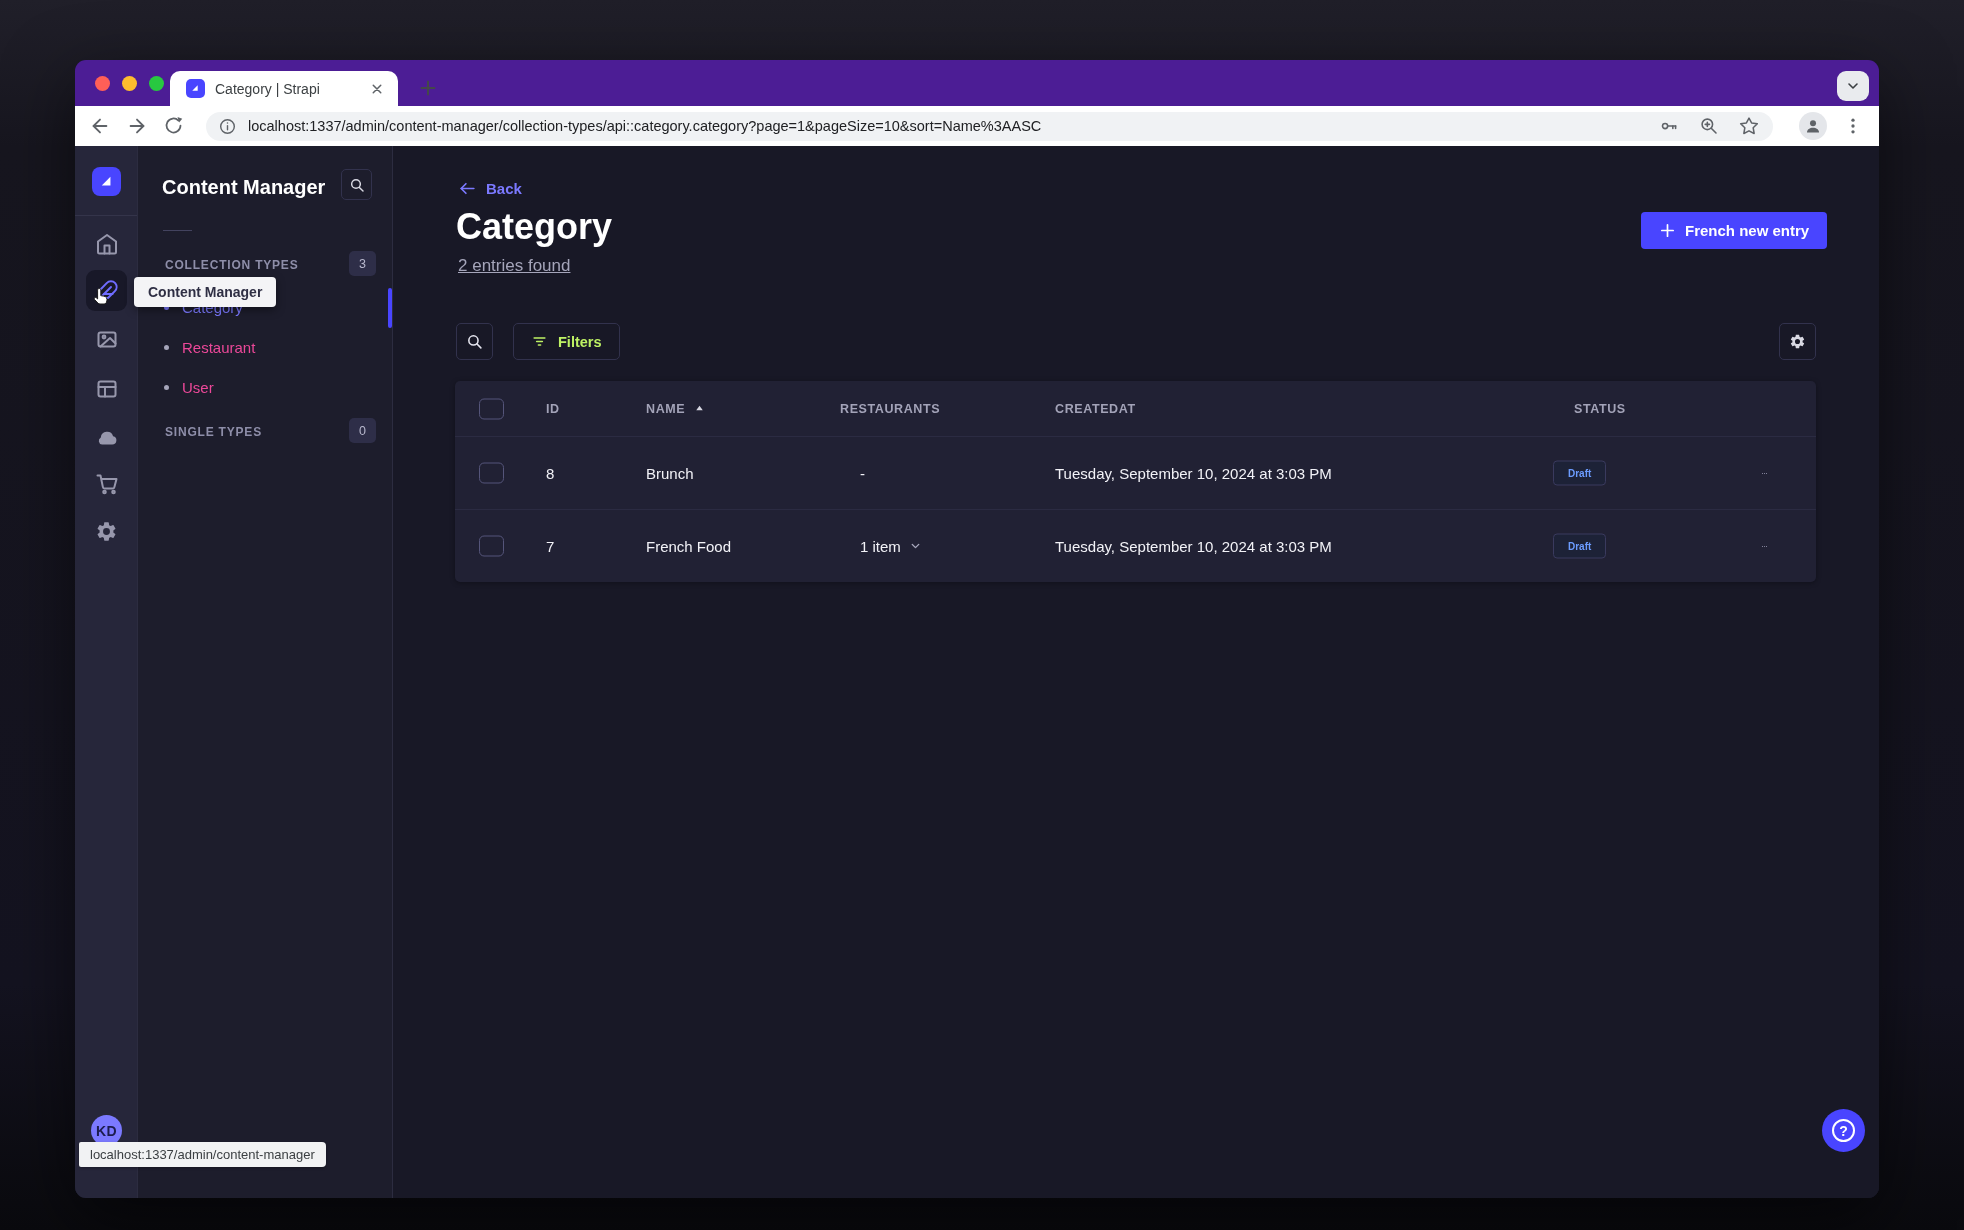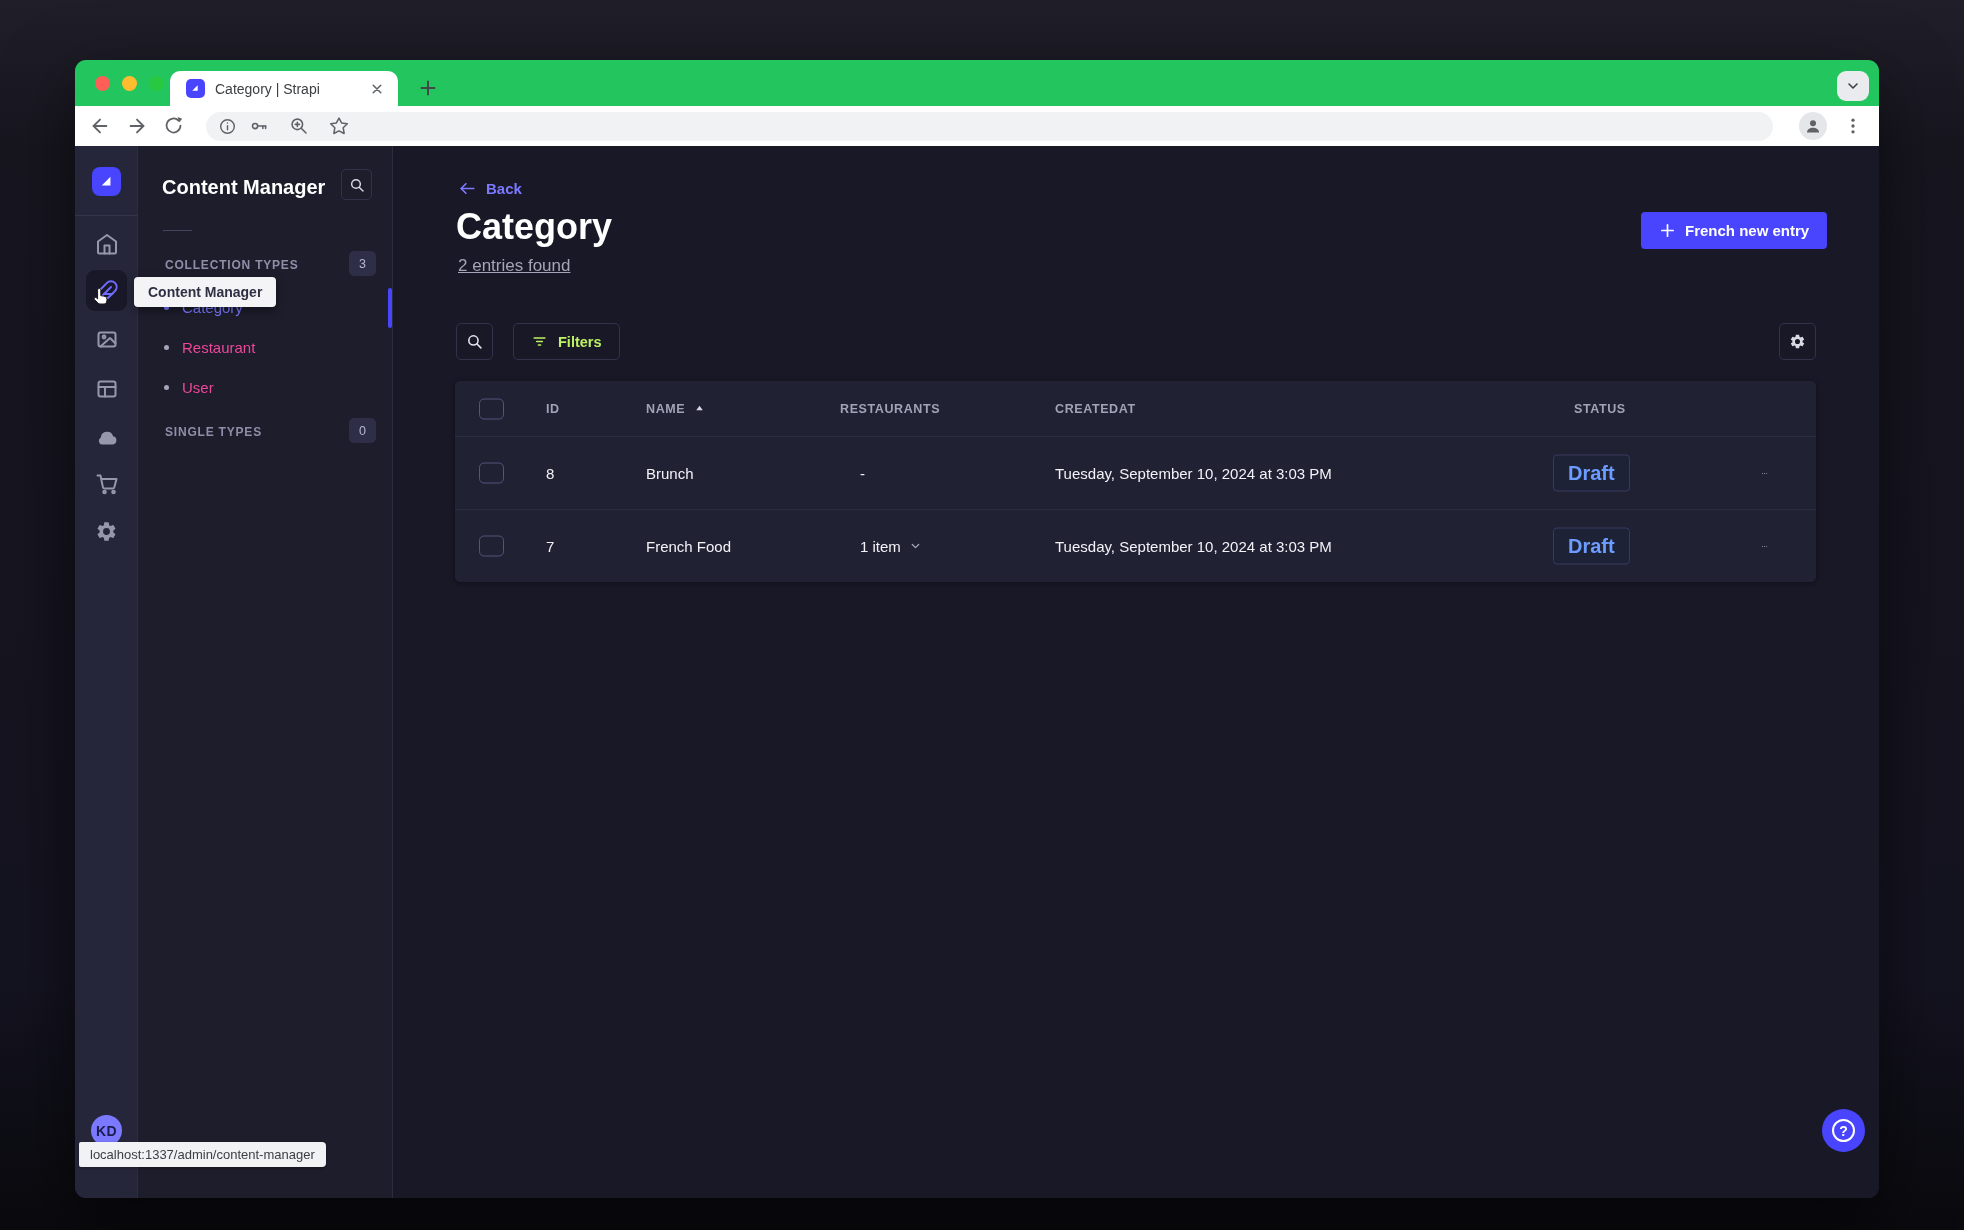--- a/index.html
+++ b/index.html
@@ -13,21 +13,21 @@
 
   
   .win {
     position:absolute; left:75px; top:60px; width:1804px; height:1138px;
     border-radius:11px; overflow:hidden;
     box-shadow:0 24px 70px rgba(0,0,0,.55);
     background:#181826;
   }
 
   
-  .tabstrip { position:relative; height:46px; background:#22c55e; }
+  .tabstrip { position:relative; height:46px; background:#4c1d95; }
   .traffic { position:absolute; left:20px; top:16px; display:flex; gap:12px; }
   .traffic i { width:15px; height:15px; border-radius:50%; display:block; }
   .t-red{background:#ff5f57}.t-yellow{background:#febc2e}.t-green{background:#28c840}
   .tab {
     position:absolute; left:95px; top:11px; width:228px; height:35px;
     background:#fff; border-radius:10px 10px 0 0;
     display:flex; align-items:center; padding:0 12px 0 16px;
   }
   .tab .favicon { width:19px; height:19px; border-radius:5px; background:#4945ff; position:relative; flex:none; }
   .tab .favicon svg { position:absolute; left:3px; top:3px; }
@@ -149,21 +149,21 @@
     left:24px; width:21px; height:21px; border:1px solid #55557a; border-radius:5px; background:transparent;
   }
   .hdr { font-size:12.5px; font-weight:600; letter-spacing:.6px; color:#a3a3b8; display:flex; align-items:center; gap:8px; }
   .c-id{left:68px}.c-name{left:168px}.c-rest{left:362px}.c-created{left:577px}.c-status{left:1096px}
   .v-id{left:68px}.v-name{left:168px}.v-rest{left:382px}.v-created{left:577px}
   .val { font-size:15px; color:#f2f2f7; }
   .rest-val { display:flex; align-items:center; gap:8px; }
   .rest-val .chev { color:#a5a5ba; }
   .badge-draft {
     left:1098px; padding:6px 14px; border:1px solid #3a3a5e; border-radius:4px;
-    background:#1d2237; color:#6c9cff; font-size:20px; font-weight:700;
+    background:#1d2237; color:#6c9cff; font-size:10px; font-weight:700;
   }
   .row-actions { left:1283px; width:30px; height:30px; color:#9c9cb5; display:flex; align-items:center; justify-content:center; background:transparent; border:none; }
   .sort-ic { color:#d9d9e3; }
 
   .help-fab {
     position:absolute; right:14px; bottom:46px; width:43px; height:43px; border-radius:50%;
     background:#4945ff; display:flex; align-items:center; justify-content:center; border:none;
   }
   .help-fab .qring {
     width:23px; height:23px; border:2px solid #fff; border-radius:50%;
@@ -227,20 +227,21 @@
         </svg>
     </span>
     <div class="urlbar">
       <span class="info-ic">
         <svg width="19" height="19" viewBox="0 0 24 24" stroke="currentColor" stroke-width="1.8" fill="none">
             <circle cx="12" cy="12" r="8.6"></circle>
             <path d="M12 11v5" stroke-linecap="round"></path>
             <circle cx="12" cy="7.6" r="1" fill="currentColor" stroke="none"></circle>
           </svg>
       </span>
+      <span class="url-text">localhost:1337/admin/content-manager/collection-types/api::category.category?page=1&amp;pageSize=10&amp;sort=Name%3AASC</span>
       <span class="pill-right">
         <span class="ic">
           <svg width="20" height="20" viewBox="0 0 24 24" stroke="currentColor" stroke-width="1.9" stroke-linecap="round" fill="none">
               <circle cx="7.3" cy="12" r="3.1"></circle>
               <path d="M10.5 12H20"></path>
               <path d="M16.6 12v3"></path>
               <path d="M19.9 12v3"></path>
             </svg>
         </span>
         <span class="ic">

